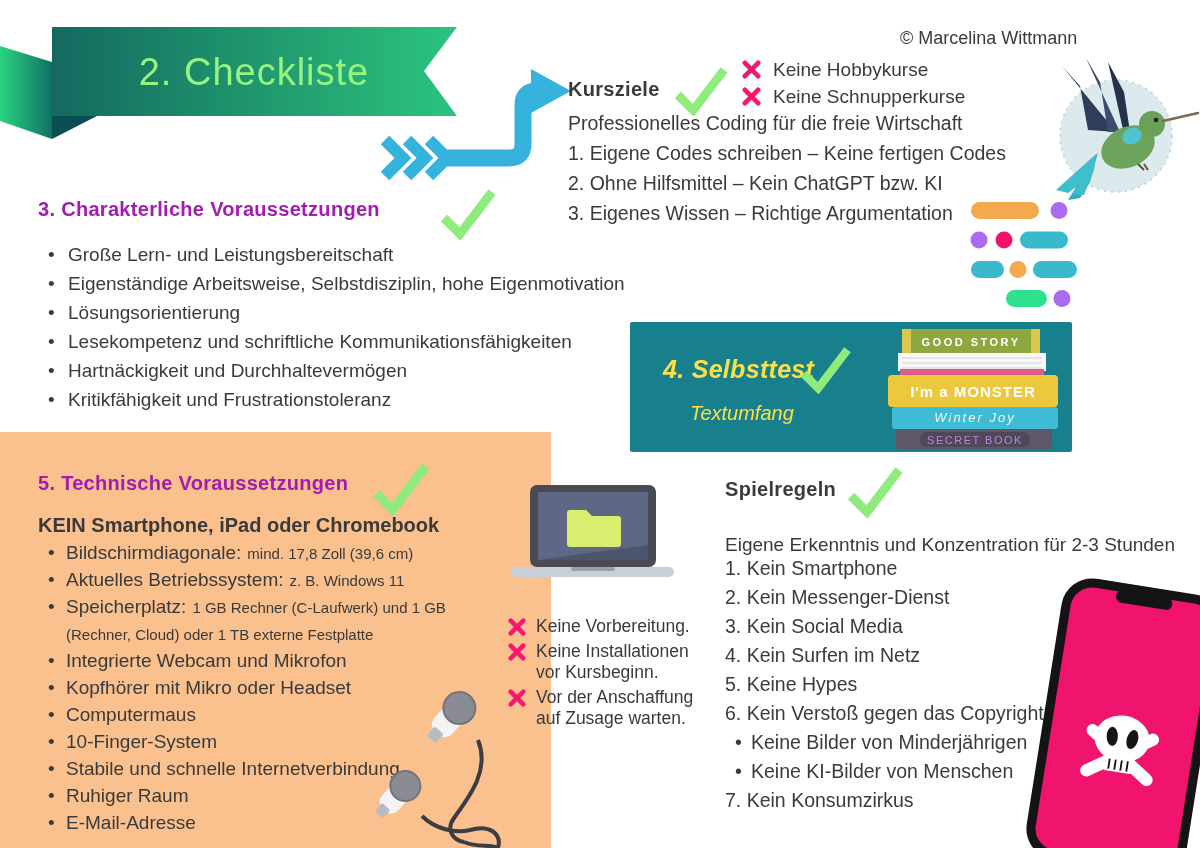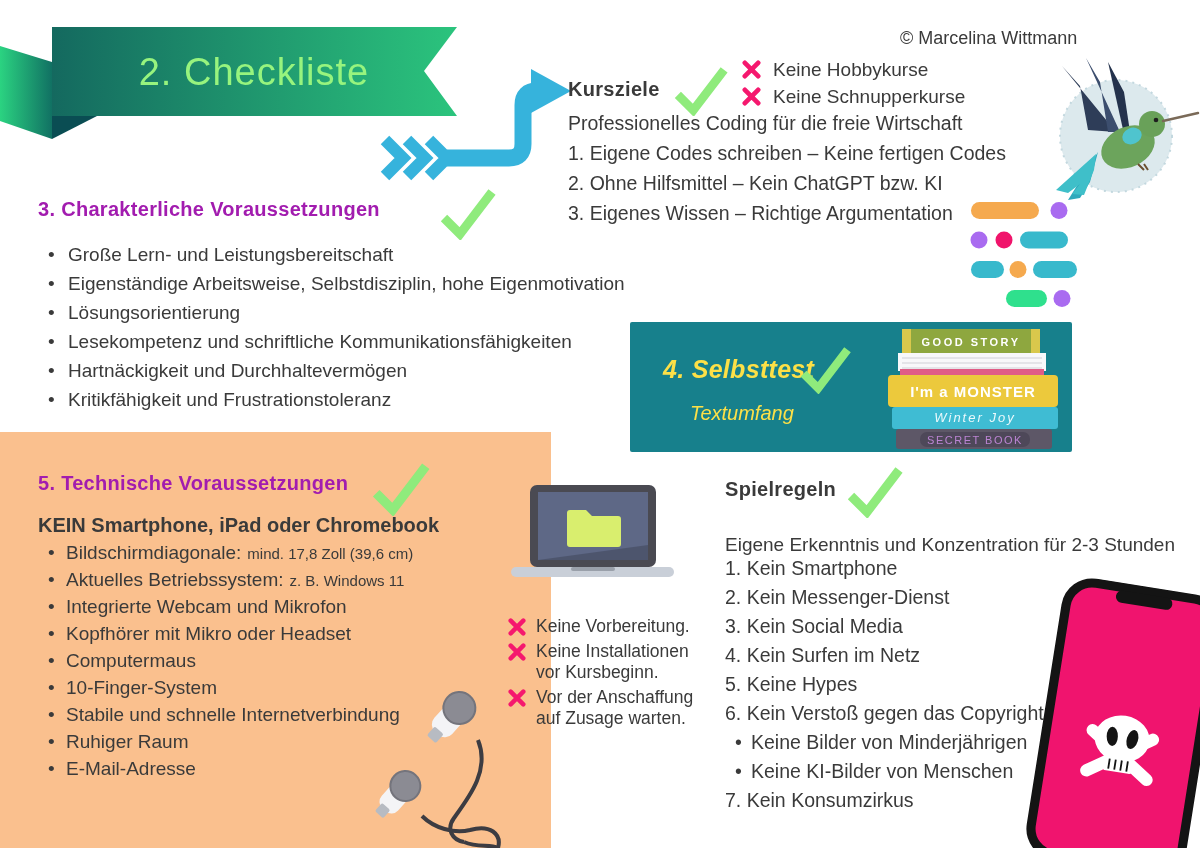--- a/index.html
+++ b/index.html
@@ -164,20 +164,21 @@
 
   <div class="abs orange-box" style="left:0;top:432px;width:551px;height:416px;">
     <h2 class="abs h-lg magenta" style="left:38px;top:40px;">5. Technische Voraussetzungen</h2>
     <svg class="abs check" style="left:370px;top:28px;" width="62" height="56" viewBox="0 0 60 54">
       <path d="M6 32 L22 48 L54 6" stroke="#8FEB7C" stroke-width="9" fill="none"></path>
     </svg>
     <div class="abs t-intro" style="left:38px;top:82px;">KEIN Smartphone, iPad oder Chromebook</div>
     <ul class="abs t-list" style="left:46px;top:108px;width:450px;">
       <li><span>Bildschirmdiagonale:</span><span class="t-detail">mind. 17,8 Zoll (39,6 cm)</span></li>
       <li><span>Aktuelles Betriebssystem:</span><span class="t-detail">z. B. Windows 11</span></li>
+      <li><span>Speicherplatz:</span><span class="t-detail">1 GB Rechner (C-Laufwerk) und 1 GB (Rechner, Cloud) oder 1 TB externe Festplatte</span></li>
       <li><span>Integrierte Webcam und Mikrofon</span><span class="t-detail"></span></li>
       <li><span>Kopfhörer mit Mikro oder Headset</span><span class="t-detail"></span></li>
       <li><span>Computermaus</span><span class="t-detail"></span></li>
       <li><span>10-Finger-System</span><span class="t-detail"></span></li>
       <li><span>Stabile und schnelle Internetverbindung</span><span class="t-detail"></span></li>
       <li><span>Ruhiger Raum</span><span class="t-detail"></span></li>
       <li><span>E-Mail-Adresse</span><span class="t-detail"></span></li>
     </ul>
   </div>
 

